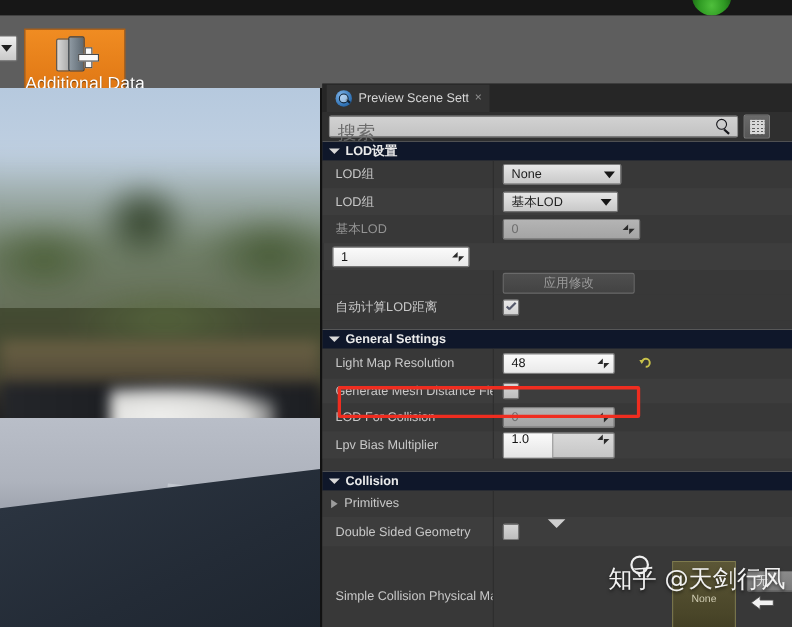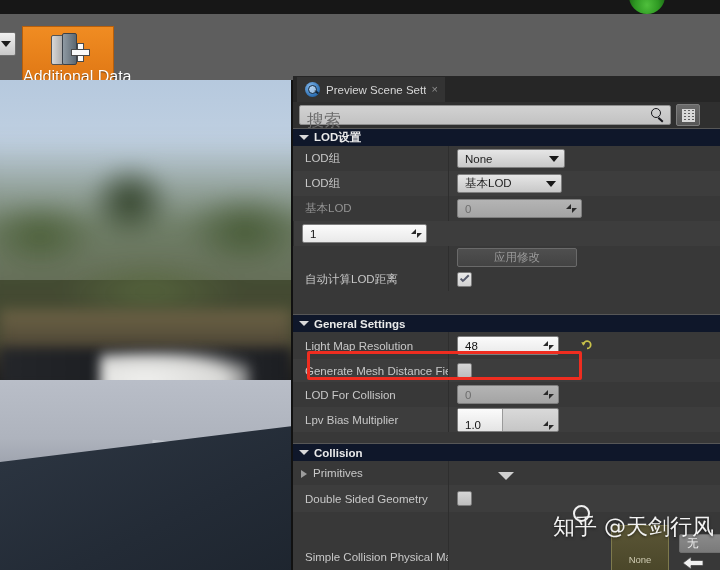--- a/index.html
+++ b/index.html
@@ -312,21 +312,21 @@
   .spin::after {
     content: ""; position: absolute; right: 0; bottom: 1px;
     width: 0; height: 0;
     border-right: 5px solid transparent;
     border-top: 5px solid #2a2a2a;
   }
   .slider-field {
     height: 24px; border: 1px solid #7e7e7e; border-radius: 2px;
     box-sizing: border-box;
     background: linear-gradient(#d9d9d9,#c6c6c6);
-    display: flex; align-items: flex-end;
+    display: flex; align-items: flex-start;
     position: relative; cursor: ew-resize;
   }
   .slider-fill {
     position: absolute; left: 0; top: 0; bottom: 0; width: 44px;
     background: linear-gradient(#fbfbfb,#e4e4e4);
     border-right: 1px solid #9a9a9a;
   }
   .slider-text {
     position: relative; z-index: 2; padding-left: 7px;
     font-size: 11.5px; color: #141414;
@@ -556,21 +556,21 @@
 
       <div class="prop-row norm" style="height:23px">
         <div class="prop-label">自动计算LOD距离</div>
         <div class="prop-value">
           <div class="checkbox checked">
             <span class="tick"></span>
           </div>
         </div>
       </div>
 
-      <div class="cat-header" style="margin-top:23px">
+      <div class="cat-header" style="margin-top:8px">
         <span class="cat-arrow"></span>
         <span class="cat-title">General Settings</span>
       </div>
 
       <div class="prop-row norm" style="height:27px">
         <div class="prop-label">Light Map Resolution</div>
         <div class="prop-value">
           <div class="numfield enabled" style="width:102px">
             <span>48</span>
             <span class="spin"></span>

